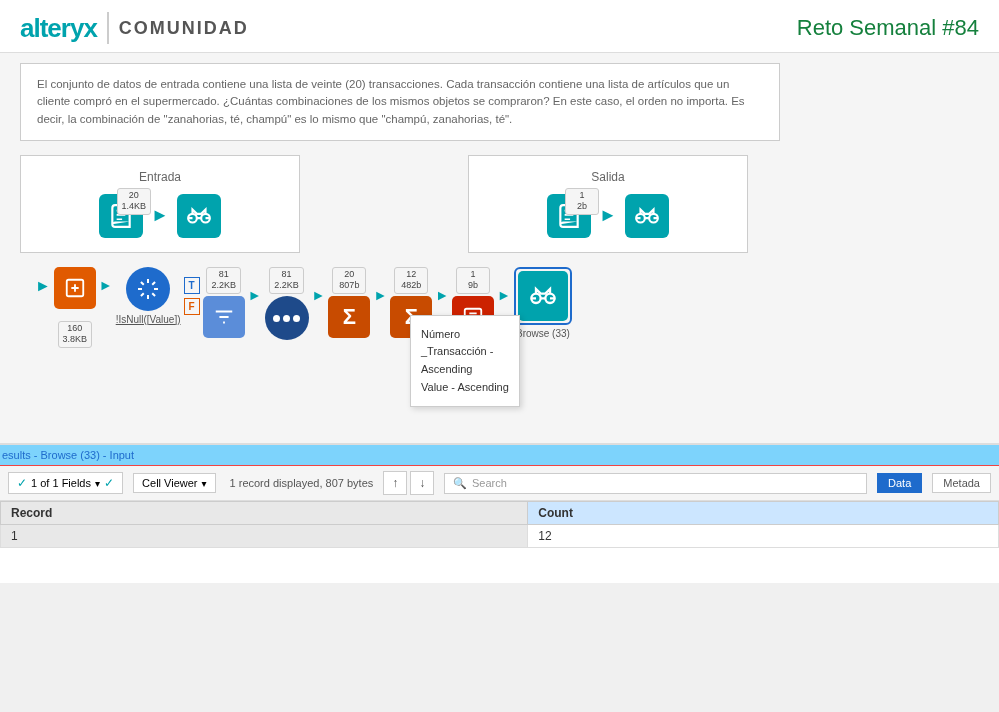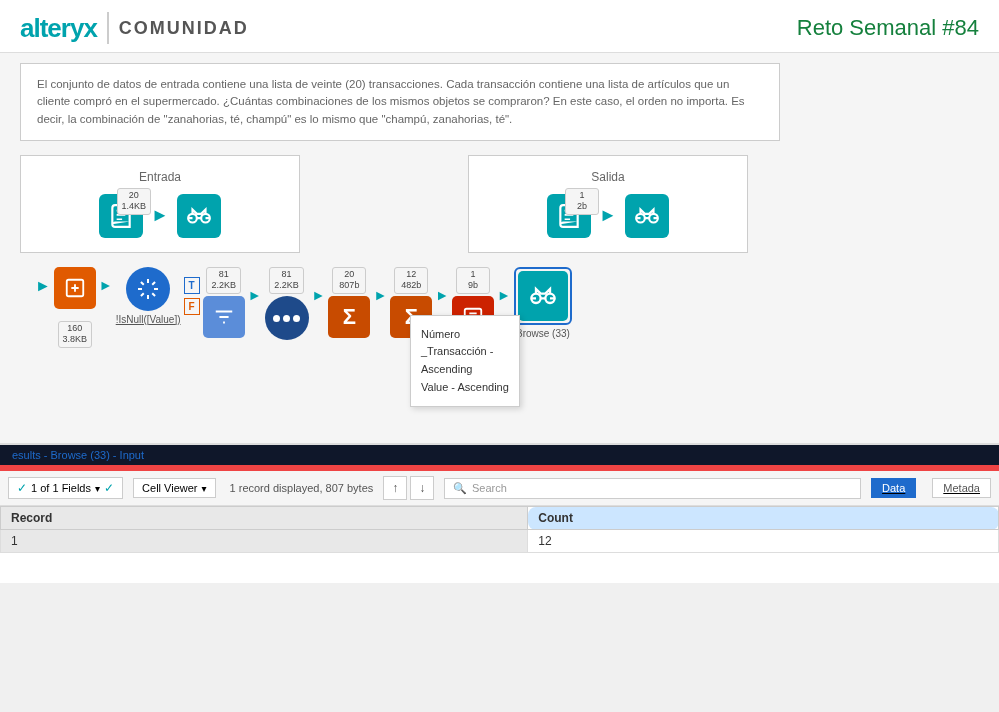--- a/index.html
+++ b/index.html
@@ -181,25 +181,25 @@
       position: absolute;
       bottom: 0;
       left: 0;
       right: 0;
       background: white;
       border-top: 2px solid #ddd;
       height: 140px;
     }
 
     .results-header {
-      background: #0f172a;
-      padding: 4px 12px;
-      font-size: 11px;
-      color: #555;
-      border-bottom: 6px solid #ef4444;
+      background: #7dd3fc;
+      padding: 4px 2px;
+      font-size: 11px;
+      color: #555;
+      border-bottom: 1px solid #ef4444;
     }
     .results-header span { color: #1e6bcc; cursor: pointer; }
 
     .results-toolbar {
       display: flex;
       align-items: center;
       padding: 5px 8px;
       gap: 10px;
       border-bottom: 1px solid #ddd;
       background: #f5f5f5;
@@ -258,22 +258,21 @@
       background: white;
       border: 1px solid #ccc;
       padding: 3px 8px;
       font-size: 11px;
       color: #999;
     }
     .search-icon-span { margin-right: 5px; color: #999; }
 
     .data-meta-buttons {
       display: flex;
-      gap: 16px;
-      text-decoration: underline;
+      gap: 10px;
     }
     .data-btn {
       padding: 3px 10px;
       font-size: 11px;
       cursor: pointer;
       border: 1px solid #ccc;
     }
     .data-btn.active {
       background: #1e6bcc;
       color: white;
@@ -298,21 +297,21 @@
       font-weight: 600;
       color: #333;
     }
     .results-table td {
       border: 1px solid #ddd;
       padding: 4px 10px;
       color: #333;
       background: white;
     }
     .col-record { background: #e8e8e8 !important; color: #555; }
-    .col-count-header { background: #cce6ff !important; color: #333; border-radius: 8px; }
+    .col-count-header { background: #cce6ff !important; color: #333; }
     .col-count-val { background: white; }
   </style>
 </head>
 <body>
 
 <div class="top-banner">
   <div class="logo-area">
     <div class="alteryx-logo">alteryx</div>
     <div class="divider-line"></div>
     <div class="comunidad-text">COMUNIDAD</div>

